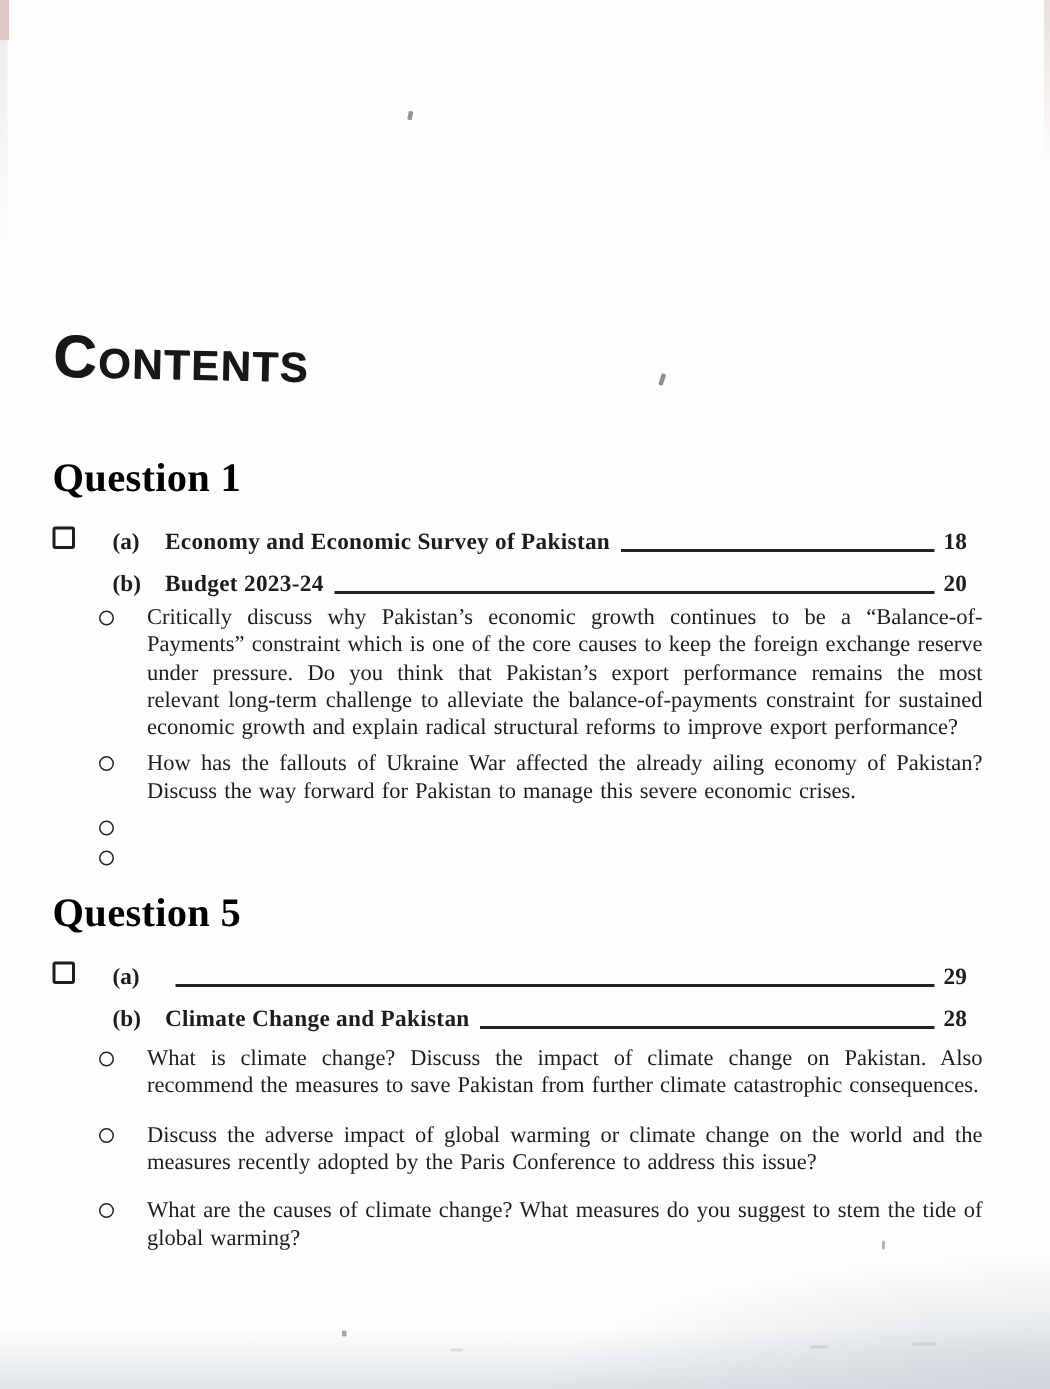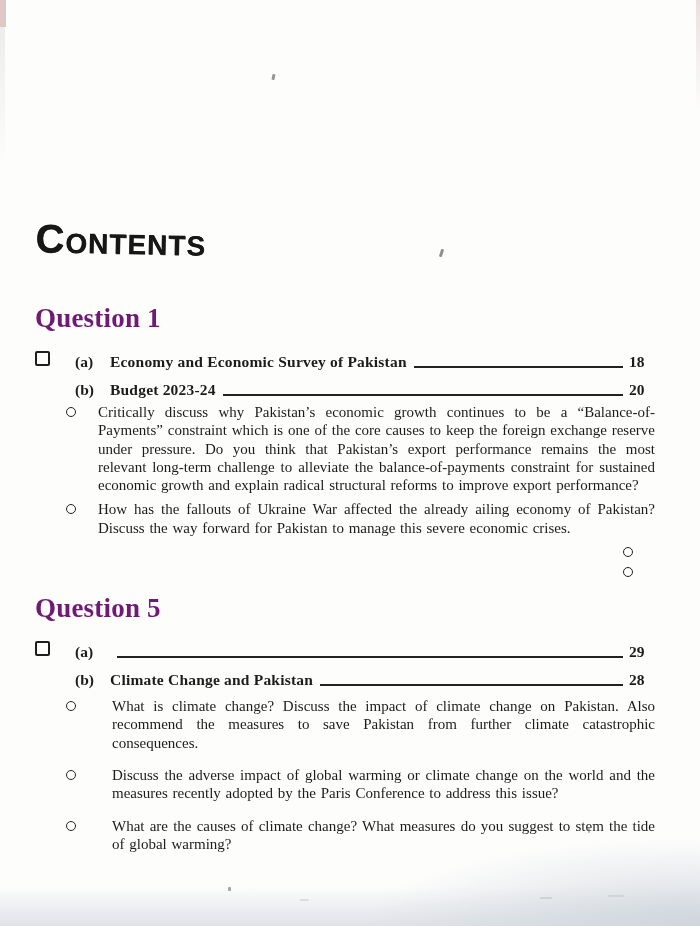--- a/index.html
+++ b/index.html
@@ -29,21 +29,21 @@
     transform-origin:0 100%;
     text-shadow:0.4px 0.4px 0 #2a2a2a;
   }
 
   
   .question-heading {
     font-family:"Liberation Serif", serif;
     font-weight:700;
     font-size:27px;
     margin:0;
-    color:#701a75;
+    color:#000000;
     letter-spacing:0.2px;
   }
   .sec1 .question-heading { margin-top:42px; }
   .sec2 .question-heading { margin-top:16px; }
 
   
   .toc { margin-top:9px; }
   .toc-row {
     display:flex; align-items:flex-end;
     height:28px;
@@ -55,33 +55,33 @@
     border:2px solid #1e1e1e; border-radius:2px;
     margin-top:2px;
   }
   .marker-col { width:35px; }
   .toc-title { white-space:nowrap; letter-spacing:0.2px; }
   .fill-line { flex:1; border-bottom:2px solid #222; margin:0 6px 3px 7px; }
   .page-num { width:26px; text-align:left; }
 
   
   .bullets { list-style:none; margin:4px 0 0 0; padding:0; }
-  .bullet-item { display:flex; margin-bottom:6px;justify-content:flex-end; }
+  .bullet-item { display:flex; margin-bottom:6px; }
   .circ-col { width:32px; margin-left:31px; padding-top:4px; flex:none; }
   .circle-bullet {
     display:block; width:8px; height:8px;
     border:1.6px solid #242424; border-radius:50%;
   }
   .bullet-item p {
     margin:0; flex:1;
     font-size:15px; line-height:1.22;
     text-align:justify;
     word-spacing:1px;
   }
-  .sec2 .bullet-item { margin-bottom:14px;gap:14px; }
+  .sec2 .bullet-item { margin-bottom:14px; }
   .sec2 .bullets { margin-top:8px; }
 
   
   .artifact { position:absolute; pointer-events:none; }
   .edge-left-pink { left:0; top:0; width:6px; height:27px; background:#d4b4b4; opacity:.75; }
   .edge-left-fade { left:0; top:27px; width:5px; height:140px;
     background:linear-gradient(to bottom, #eceeec, rgba(236,238,236,0)); }
   .edge-right-top { right:0; top:0; width:4px; height:110px;
     background:linear-gradient(to bottom, #ecdede, rgba(236,222,222,0)); }
   .shadow-bottom { left:0; right:0; bottom:0; height:40px;

